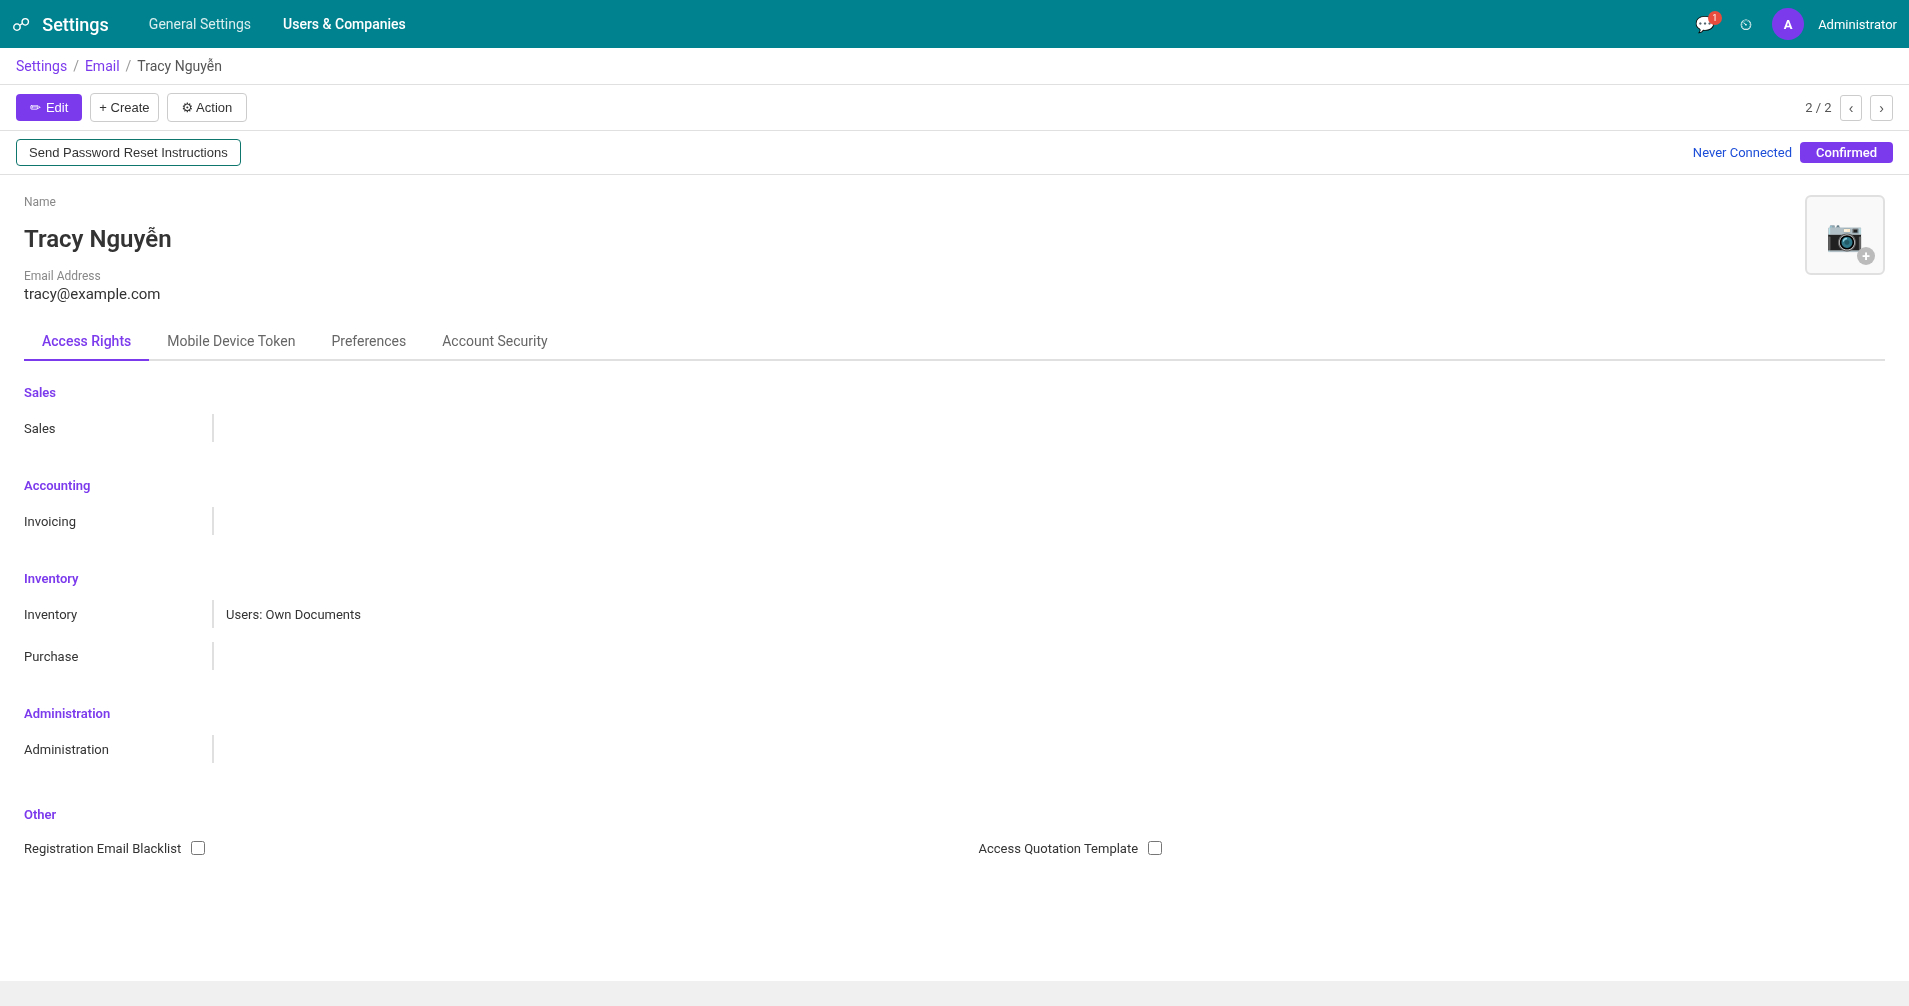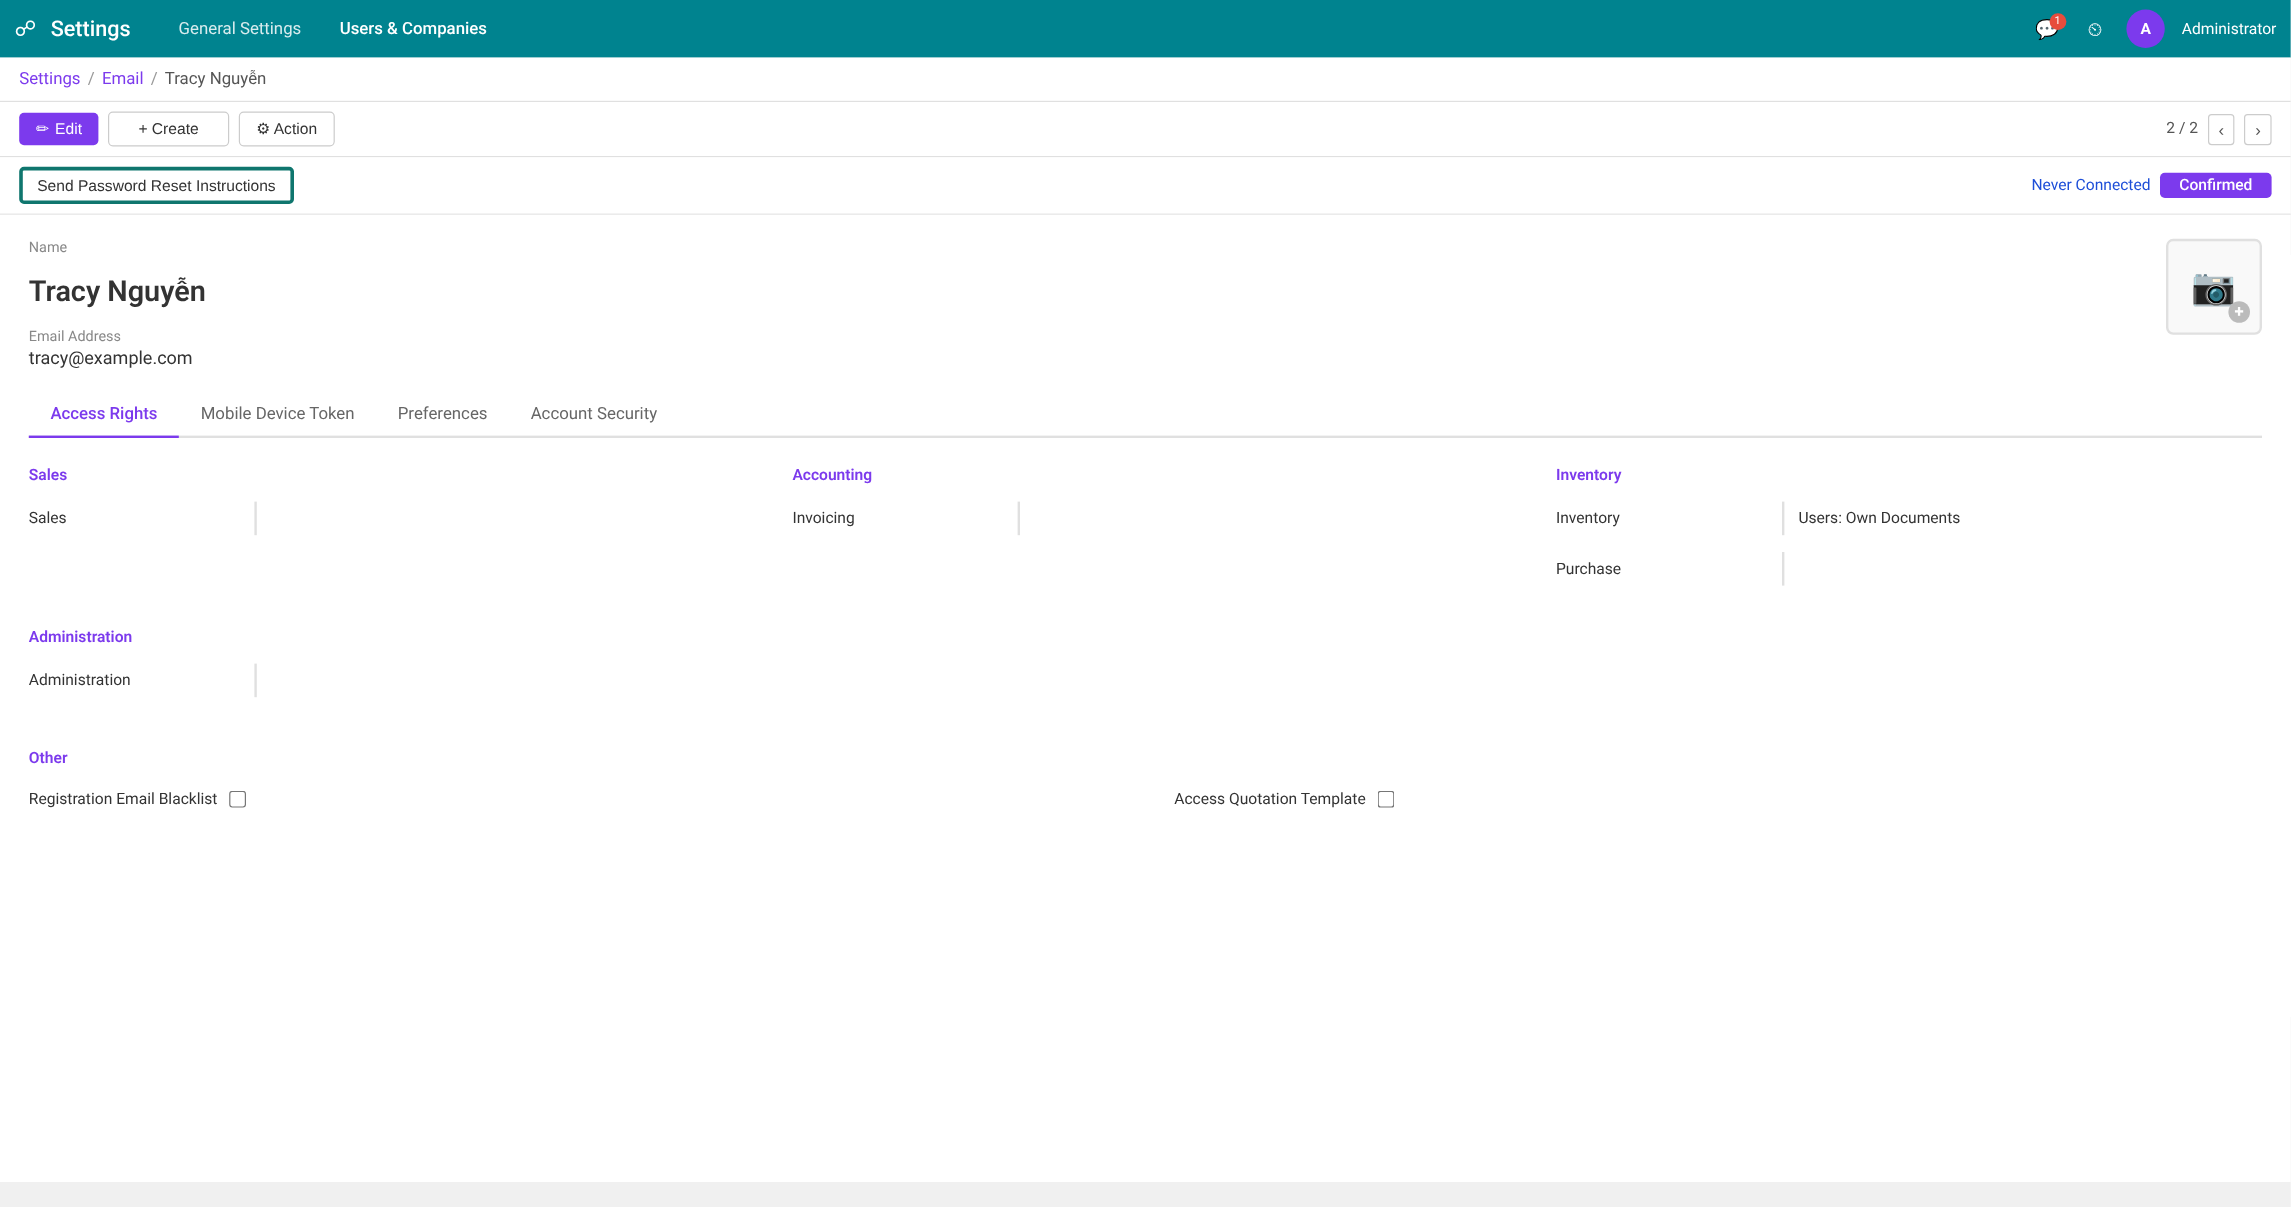--- a/index.html
+++ b/index.html
@@ -56,21 +56,21 @@
       cursor: pointer;
       font-size: 13px;
       display: flex;
       align-items: center;
       gap: 5px;
     }
     .btn-create {
       background: #fff;
       color: #333;
       border: 1px solid #ccc;
-      padding: 6px 24px;
+      padding: 6px 8px;
       border-radius: 4px;
       cursor: pointer;
       font-size: 13px;
       display: flex;
       align-items: center;
       gap: 5px;
     }
     .btn-action {
       background: #fff;
       color: #333;
@@ -92,21 +92,21 @@
       background: #fff;
       padding: 8px 16px;
       display: flex;
       align-items: center;
       gap: 8px;
       border-bottom: 1px solid #e0e0e0;
     }
     .btn-send-pw {
       background: #fff;
       color: #333;
-      border: 3px solid #0f766e;
+      border: 1px solid #0f766e;
       padding: 5px 12px;
       border-radius: 4px;
       cursor: pointer;
       font-size: 13px;
     }
     .status-bar-spacer { flex: 1; }
     .status-never { color: #1d4ed8; font-size: 13px; }
     .status-confirmed {
       background: #7c3aed;
       color: #fff;
@@ -182,21 +182,21 @@
     }
     .tab.active {
       color: #7c3aed;
       border-bottom: 2px solid #7c3aed;
       font-weight: 500;
     }
 
     
     .form-section-grid {
       display: grid;
-      grid-template-columns: 1fr 1fr 1fr;
+      grid-template-columns: 1fr;
       gap: 24px 48px;
       margin-top: 12px;
     }
     .form-section-title {
       color: #7c3aed;
       font-size: 13px;
       font-weight: 600;
       margin-bottom: 12px;
     }
     .form-row {

